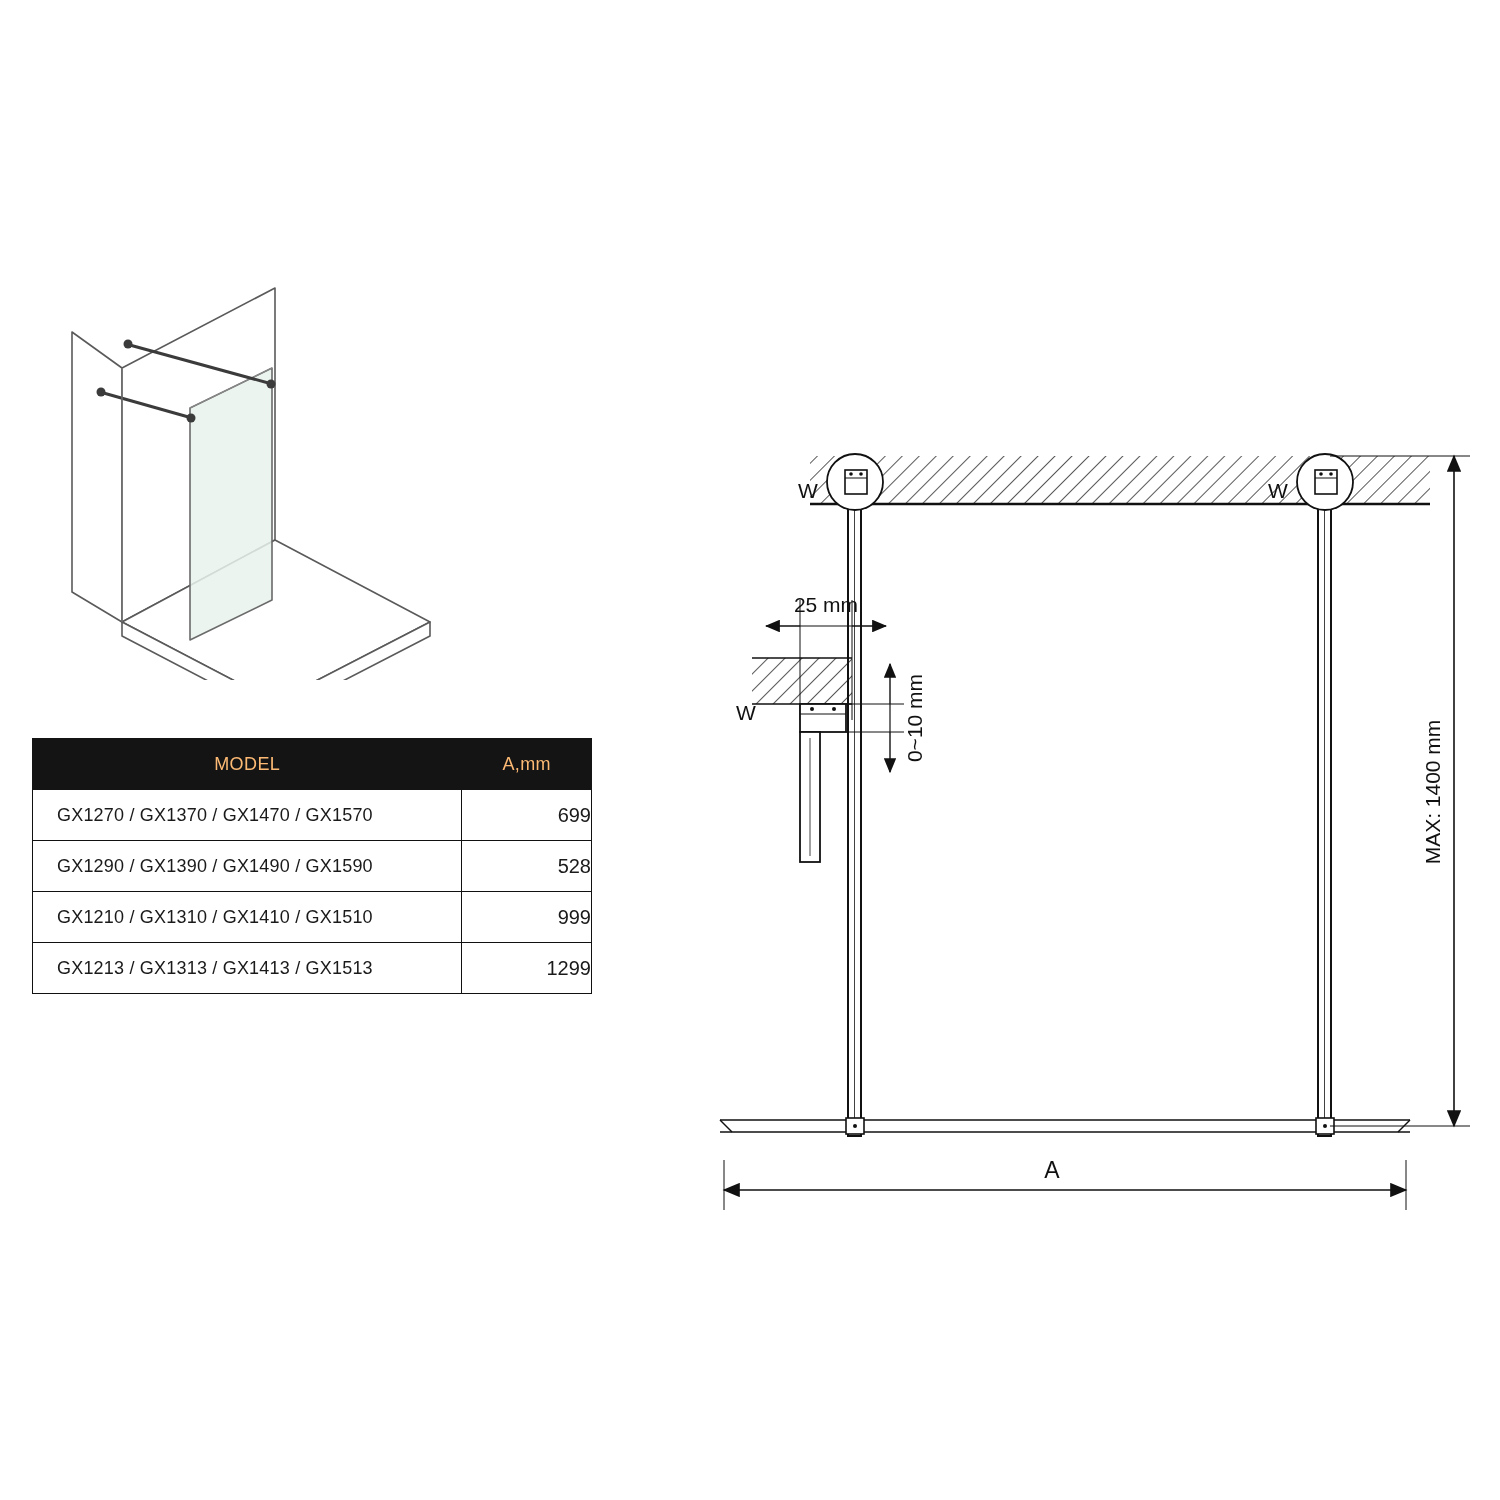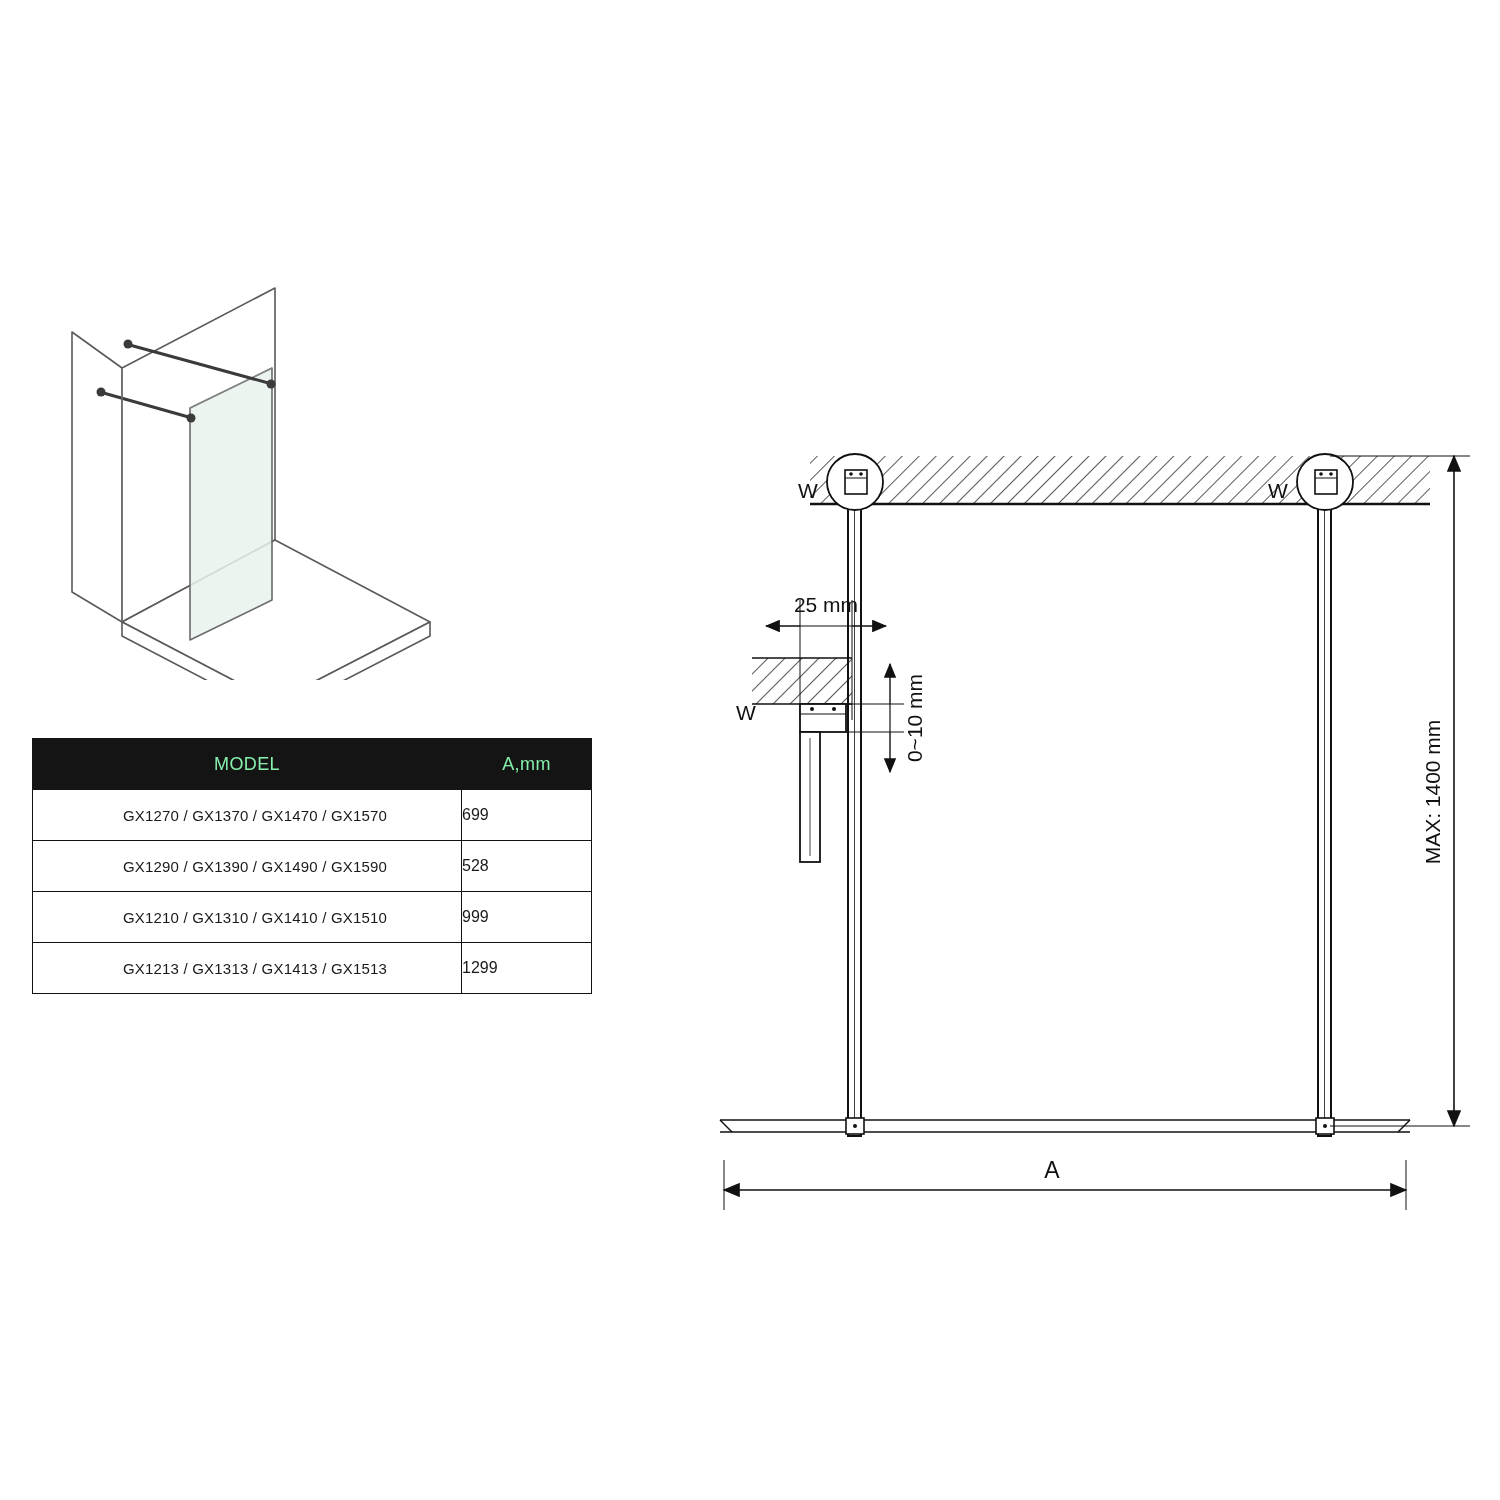--- a/index.html
+++ b/index.html
@@ -41,38 +41,38 @@
   }
   #model-table th,
   #model-table td {
     border: 1px solid #111111;
     padding: 0;
     height: 50px;
     vertical-align: middle;
   }
   #model-table thead th {
     background: #141414;
-    color: #86efac;
+    color: #fdba74;
     font-weight: normal;
     font-size: 18px;
     letter-spacing: 0.4px;
     text-align: center;
     border: 1px solid #141414;
   }
   #model-table td.model-cell {
-    text-align: center;
-    padding-left: 16px;
-    font-size: 15px;
+    text-align: left;
+    padding-left: 24px;
+    font-size: 18px;
     letter-spacing: 0.2px;
     white-space: nowrap;
   }
   #model-table td.value-cell {
-    text-align: left;
+    text-align: right;
     width: 130px;
-    font-size: 16px;
+    font-size: 20px;
   }
   #model-table thead th.model-head {
     width: 430px;
   }
 
   
   #tech-drawing {
     position: absolute;
     left: 700px;
     top: 420px;

